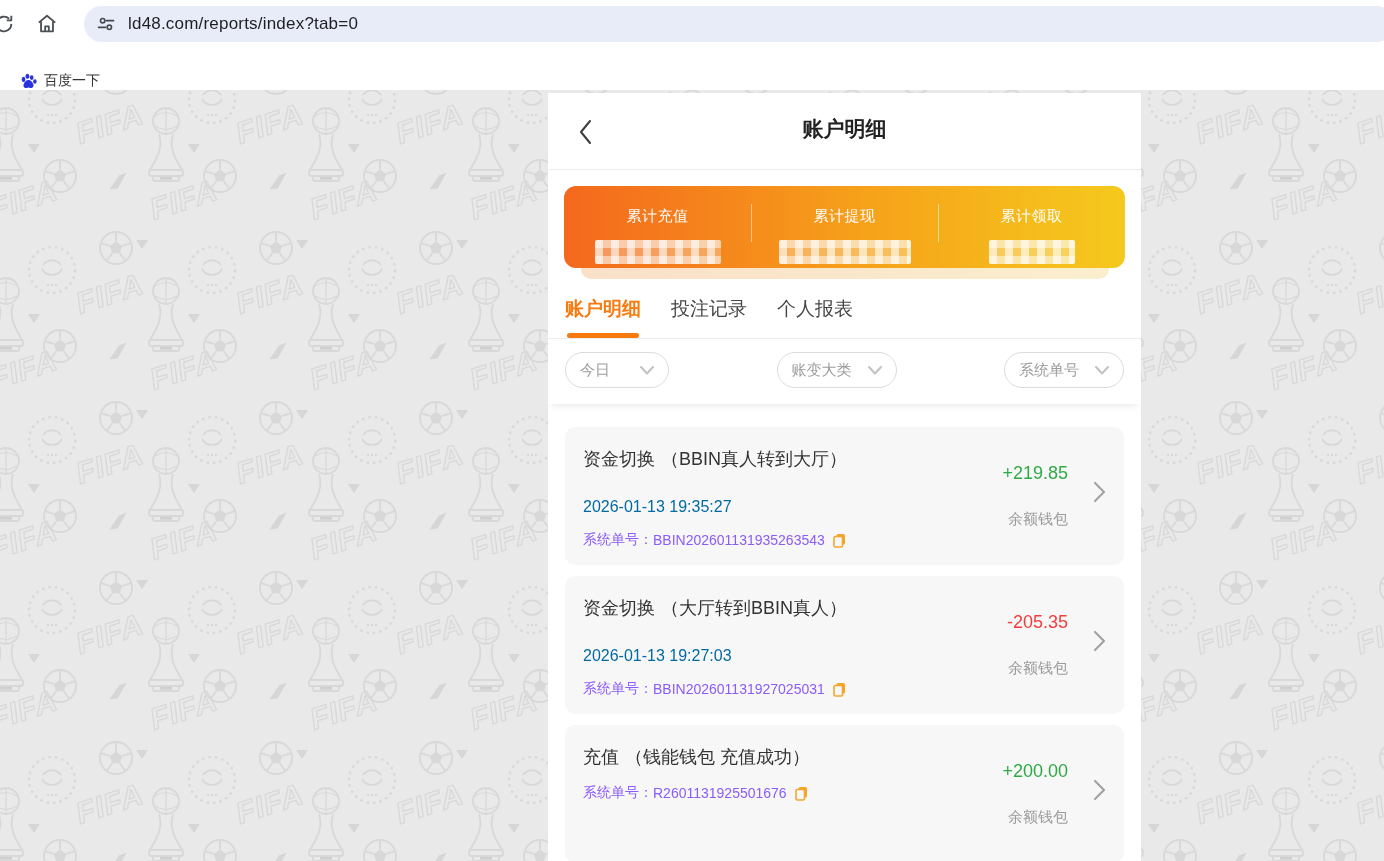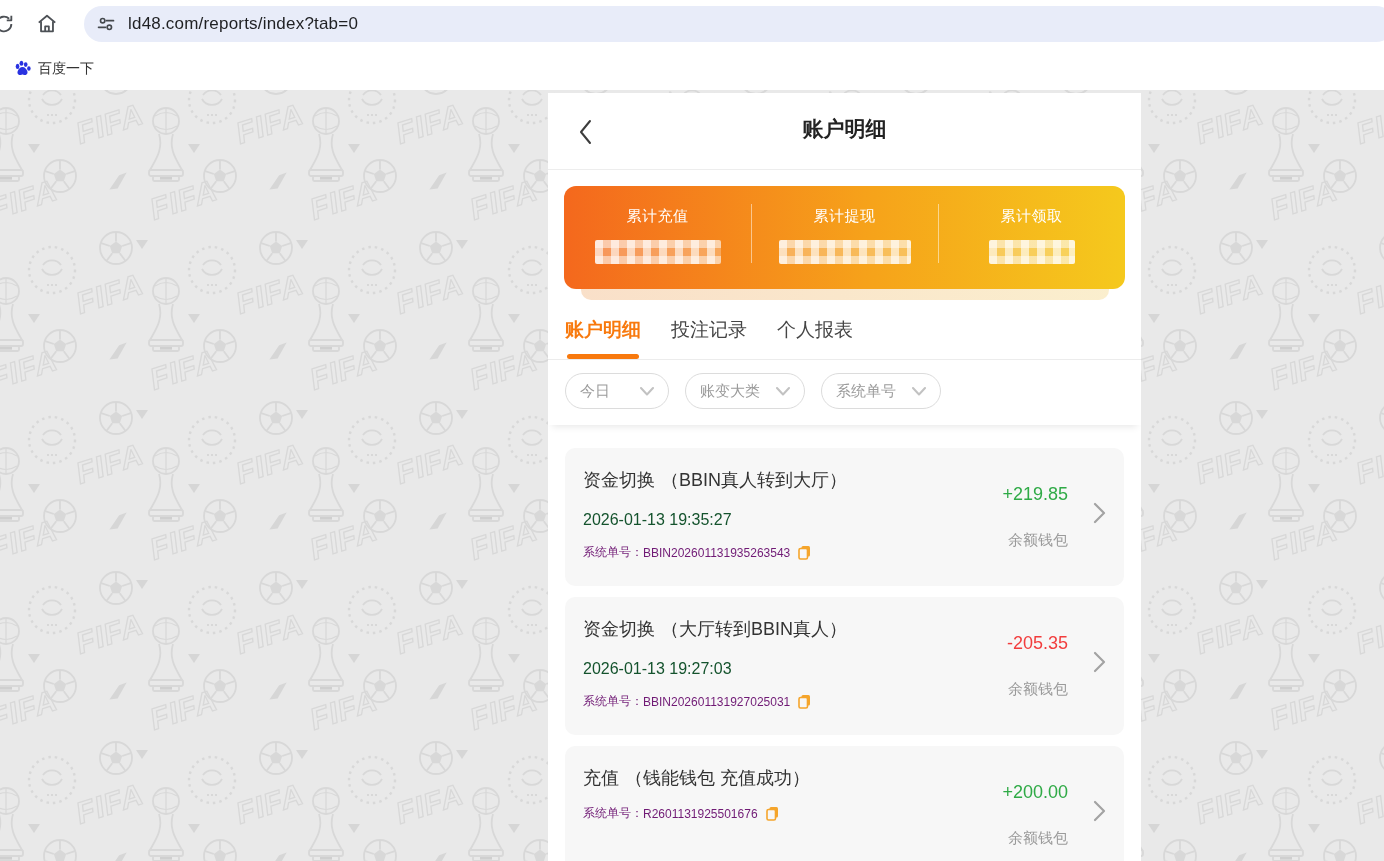--- a/index.html
+++ b/index.html
@@ -8,37 +8,37 @@
   
   .toolbar { position:relative; height:47px; background:#fff; }
   .tb-icon { position:absolute; top:13px; width:22px; height:22px; color:#4d5156; }
   .refresh-icon { left:-7px; }
   .home-icon { left:36px; }
   .address-bar { position:absolute; left:84px; top:6px; width:1310px; height:36px;
       background:#e8ecf9; border-radius:18px; display:flex; align-items:center; padding-left:12px; }
   .tune-icon { width:20px; height:20px; color:#45494e; margin-right:12px; flex:none; }
   .url-text { font-size:17px; color:#1f2023; letter-spacing:.2px; }
 
-  .bookmarks-bar { position:relative; height:43px; background:#fff; display:flex; align-items:center; padding-left:14px; }
+  .bookmarks-bar { position:relative; height:43px; background:#fff; display:flex; align-items:flex-end; padding-left:20px; }
   .baidu-icon { width:17px; height:17px; margin-right:7px; flex:none; }
   .bookmark-label { font-size:14px; color:#333; }
 
   
   .page { position:absolute; left:0; top:90px; width:1384px; height:771px; background:#e9e9e9; }
   .bg-svg { position:absolute; left:0; top:0; }
 
   
   .panel { position:absolute; left:548px; top:3px; width:593px; height:771px; background:#fff; overflow:hidden; }
 
   .panel-header { position:relative; height:77px; border-bottom:1px solid #ededed; }
   .back-icon { position:absolute; left:30px; top:26px; width:15px; height:26px; color:#3c3c3c; cursor:pointer; }
   .page-title { position:absolute; left:0; right:0; top:22px; text-align:center; font-size:21px; font-weight:600; color:#222; }
 
   
-  .summary-card { margin:16px 16px 0; height:103px; border-radius:12px; display:flex;
+  .summary-card { margin:16px 16px 0; height:82px; border-radius:12px; display:flex;
       background:linear-gradient(90deg,#f4681d 0%,#f6a31a 55%,#f5c91d 100%); }
   .stat { flex:1; position:relative; text-align:center; padding-top:21px; color:#fff; }
   .stat + .stat::before { content:""; position:absolute; left:0; top:18px; bottom:26px; width:1px; background:rgba(255,255,255,.5); }
   .stat-label { font-size:15px; font-weight:500; letter-spacing:.5px; }
   .masked-value { margin:14px auto 0; height:24px; border-radius:2px; filter:blur(.4px);
       background:
         repeating-linear-gradient(90deg, rgba(255,255,255,.68) 0 8px, rgba(255,255,255,.18) 8px 16px),
         repeating-linear-gradient(0deg,  rgba(255,255,255,.55) 0 8px, rgba(255,255,255,.12) 8px 16px); }
   .stat:nth-child(1) .masked-value { width:126px; }
   .stat:nth-child(2) .masked-value { width:132px; }
@@ -49,36 +49,36 @@
   
   .tabs { display:flex; gap:30px; padding:17px 17px 0; border-bottom:1px solid #ececec; }
   .tab { cursor:pointer; }
   .tab-label { font-size:19px; color:#454545; }
   .tab.active .tab-label { color:var(--brand-orange,#f8790d); font-weight:bold; }
   .tab-underline { height:5px; border-radius:3px; margin:11px 2px 0; background:transparent; }
   .tab.active .tab-underline { background:var(--brand-orange,#f8790d); }
 
   
   .filters { position:relative; display:flex; gap:16px; padding:13px 17px 16px; background:#fff;
-      box-shadow:0 6px 7px -4px rgba(0,0,0,.09); }
+      box-shadow:0 6px 7px -4px rgba(0,0,0,.09);justify-content:space-between; }
   .pill { height:36px; width:104px; border:1px solid #dcdcdc; border-radius:18px; background:#fff;
       display:flex; align-items:center; justify-content:space-between; padding:0 14px; cursor:pointer; }
   .pill:nth-child(n+2) { width:120px; }
   .pill-label { font-size:15px; color:#9b9b9b; }
   .chevron-down-icon { width:14px; height:9px; color:#c2c2c2; flex:none; }
 
   
   .txn-list { padding-top:23px; }
   .txn { position:relative; margin:0 17px 11px; height:138px; background:#f7f7f7; border-radius:10px;
       padding:20px 150px 0 18px; cursor:pointer; }
   .txn-title { font-size:18px; color:#333; white-space:nowrap; }
   .txn-type { font-weight:normal; }
   .txn-detail { margin-left:6px; }
-  .txn-date { margin-top:19px; font-size:16px; color:#14532d; }
-  .txn-order { margin-top:15px; font-size:12px; color:#701a75; display:flex; align-items:center; }
+  .txn-date { margin-top:27px; font-size:16px; color:#0369a1; }
+  .txn-order { margin-top:15px; font-size:14px; color:#8b5cf6; display:flex; align-items:center; }
   .copy-icon { width:13px; height:15px; margin-left:8px; color:#f5a52c; cursor:pointer; flex:none; }
   .txn-side { position:absolute; right:56px; top:36px; text-align:right;margin-left:44px; }
   .txn-amount { font-size:18px; }
   .txn-amount.pos { color:var(--positive,#2faa46); }
   .txn-amount.neg { color:var(--negative,#f23d3d); }
   .txn-wallet { margin-top:26px; font-size:15px; color:#9b9b9b; }
   .chevron-right-icon { position:absolute; right:18px; top:54px; width:13px; height:22px; color:#a3a3a3; }
 </style>
 </head>
 <body>

